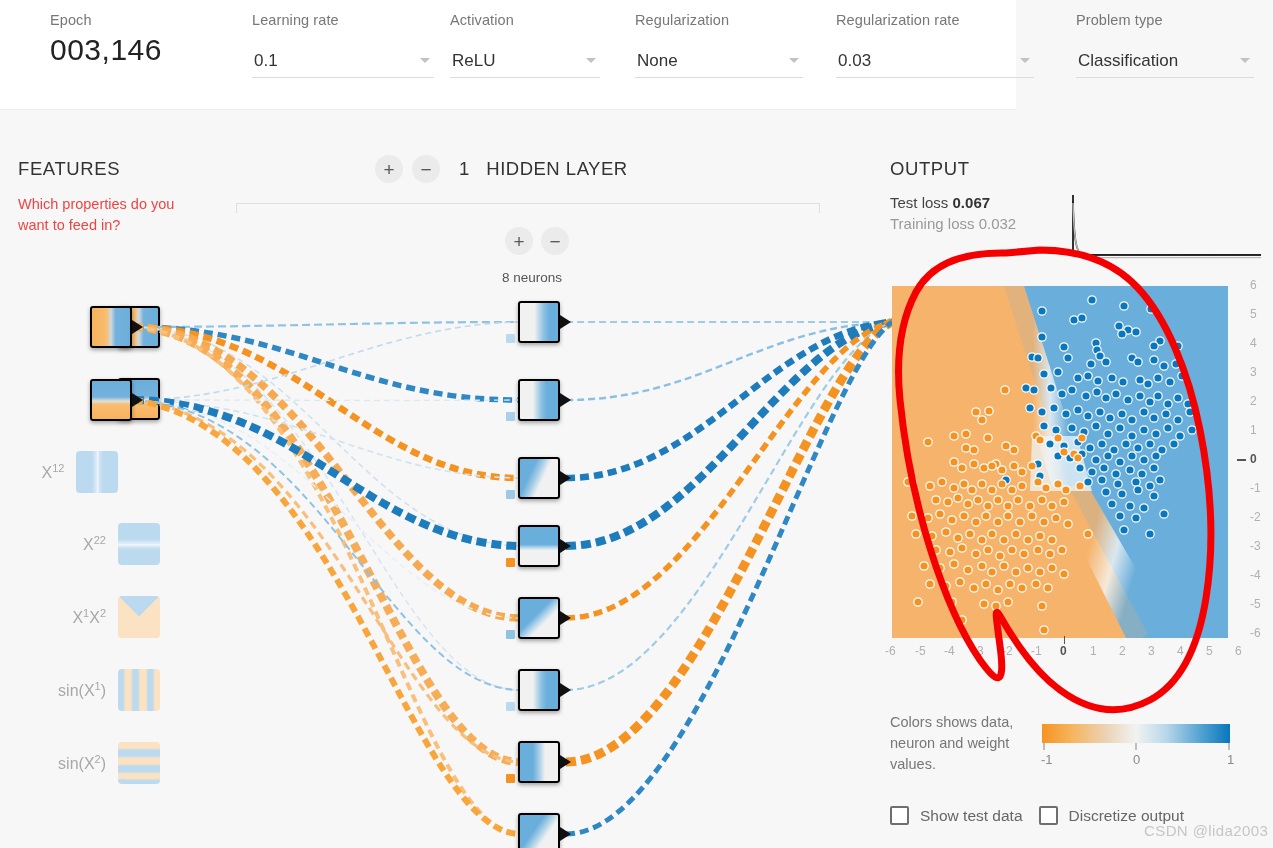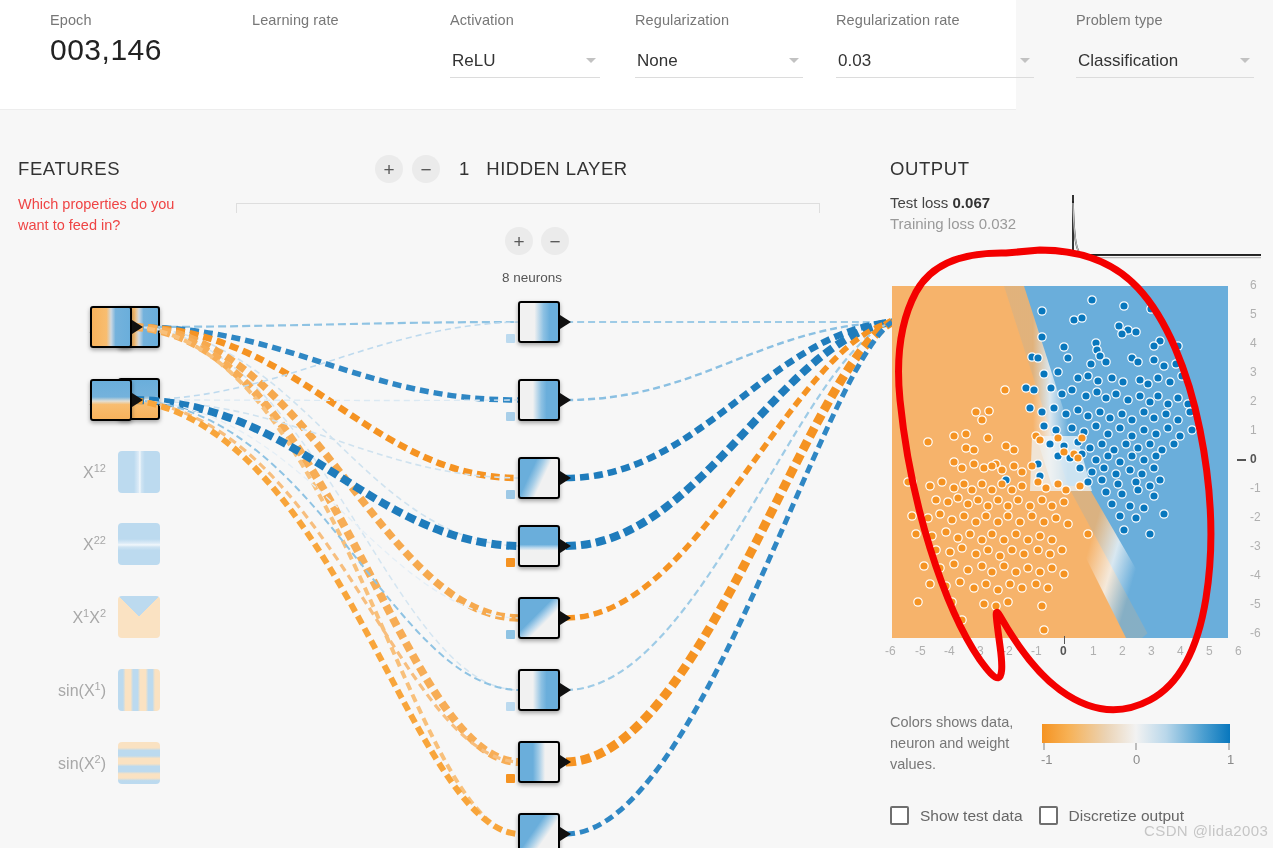--- a/index.html
+++ b/index.html
@@ -187,20 +187,24 @@
 
 <div class="toolbar">
 
   <div class="ctrl" style="left:50px;">
     <div class="ctrl-label">Epoch</div>
     <div class="epoch-value">003,146</div>
   </div>
 
   <div class="ctrl" style="left:252px;">
     <div class="ctrl-label">Learning rate</div>
+    <div class="select-wrap">
+      <span class="select-value">0.1</span>
+      <span class="caret"></span>
+    </div>
   </div>
 
   <div class="ctrl" style="left:635px;">
     <div class="ctrl-label">Regularization</div>
     <div class="select-wrap" style="width:168px;">
       <span class="select-value">None</span>
       <span class="caret"></span>
     </div>
   </div>
 
@@ -240,21 +244,21 @@
   <div class="feature-row" style="top:195px;">
     <span class="feature-name">X<sup>1</sup></span>
     <span class="feature-box active" style="background:linear-gradient(to right,#f7b25c 0%,#f8bd70 38%,#cfd9e2 50%,#74b2dc 62%,#6aaedb 100%);"></span>
   </div>
 
   <div class="feature-row" style="top:267px;">
     <span class="feature-name">X<sup>2</sup></span>
     <span class="feature-box active" style="background:linear-gradient(to bottom,#6aaedb 0%,#74b2dc 42%,#e2dfd5 53%,#f8bd70 62%,#f7b25c 100%);"></span>
   </div>
 
-  <div class="feature-row" style="top:340px;">
+  <div class="feature-row" style="top:340px;justify-content:center;">
     <span class="feature-name inactive">X<sup>12</sup></span>
     <span class="feature-box inactive" style="background:linear-gradient(to right,#bcdaef 0%,#bcdaef 38%,#dcebf7 49%,#f1f7fb 52%,#cfe4f3 56%,#bcdaef 64%,#bcdaef 100%);"></span>
   </div>
 
   <div class="feature-row" style="top:412px;">
     <span class="feature-name inactive">X<sup>22</sup></span>
     <span class="feature-box inactive" style="background:linear-gradient(to bottom,#bcdaef 0%,#bcdaef 38%,#dcebf7 48%,#f1f7fb 52%,#cfe4f3 57%,#bcdaef 65%,#bcdaef 100%);"></span>
   </div>
 
   <div class="feature-row" style="top:485px;">

